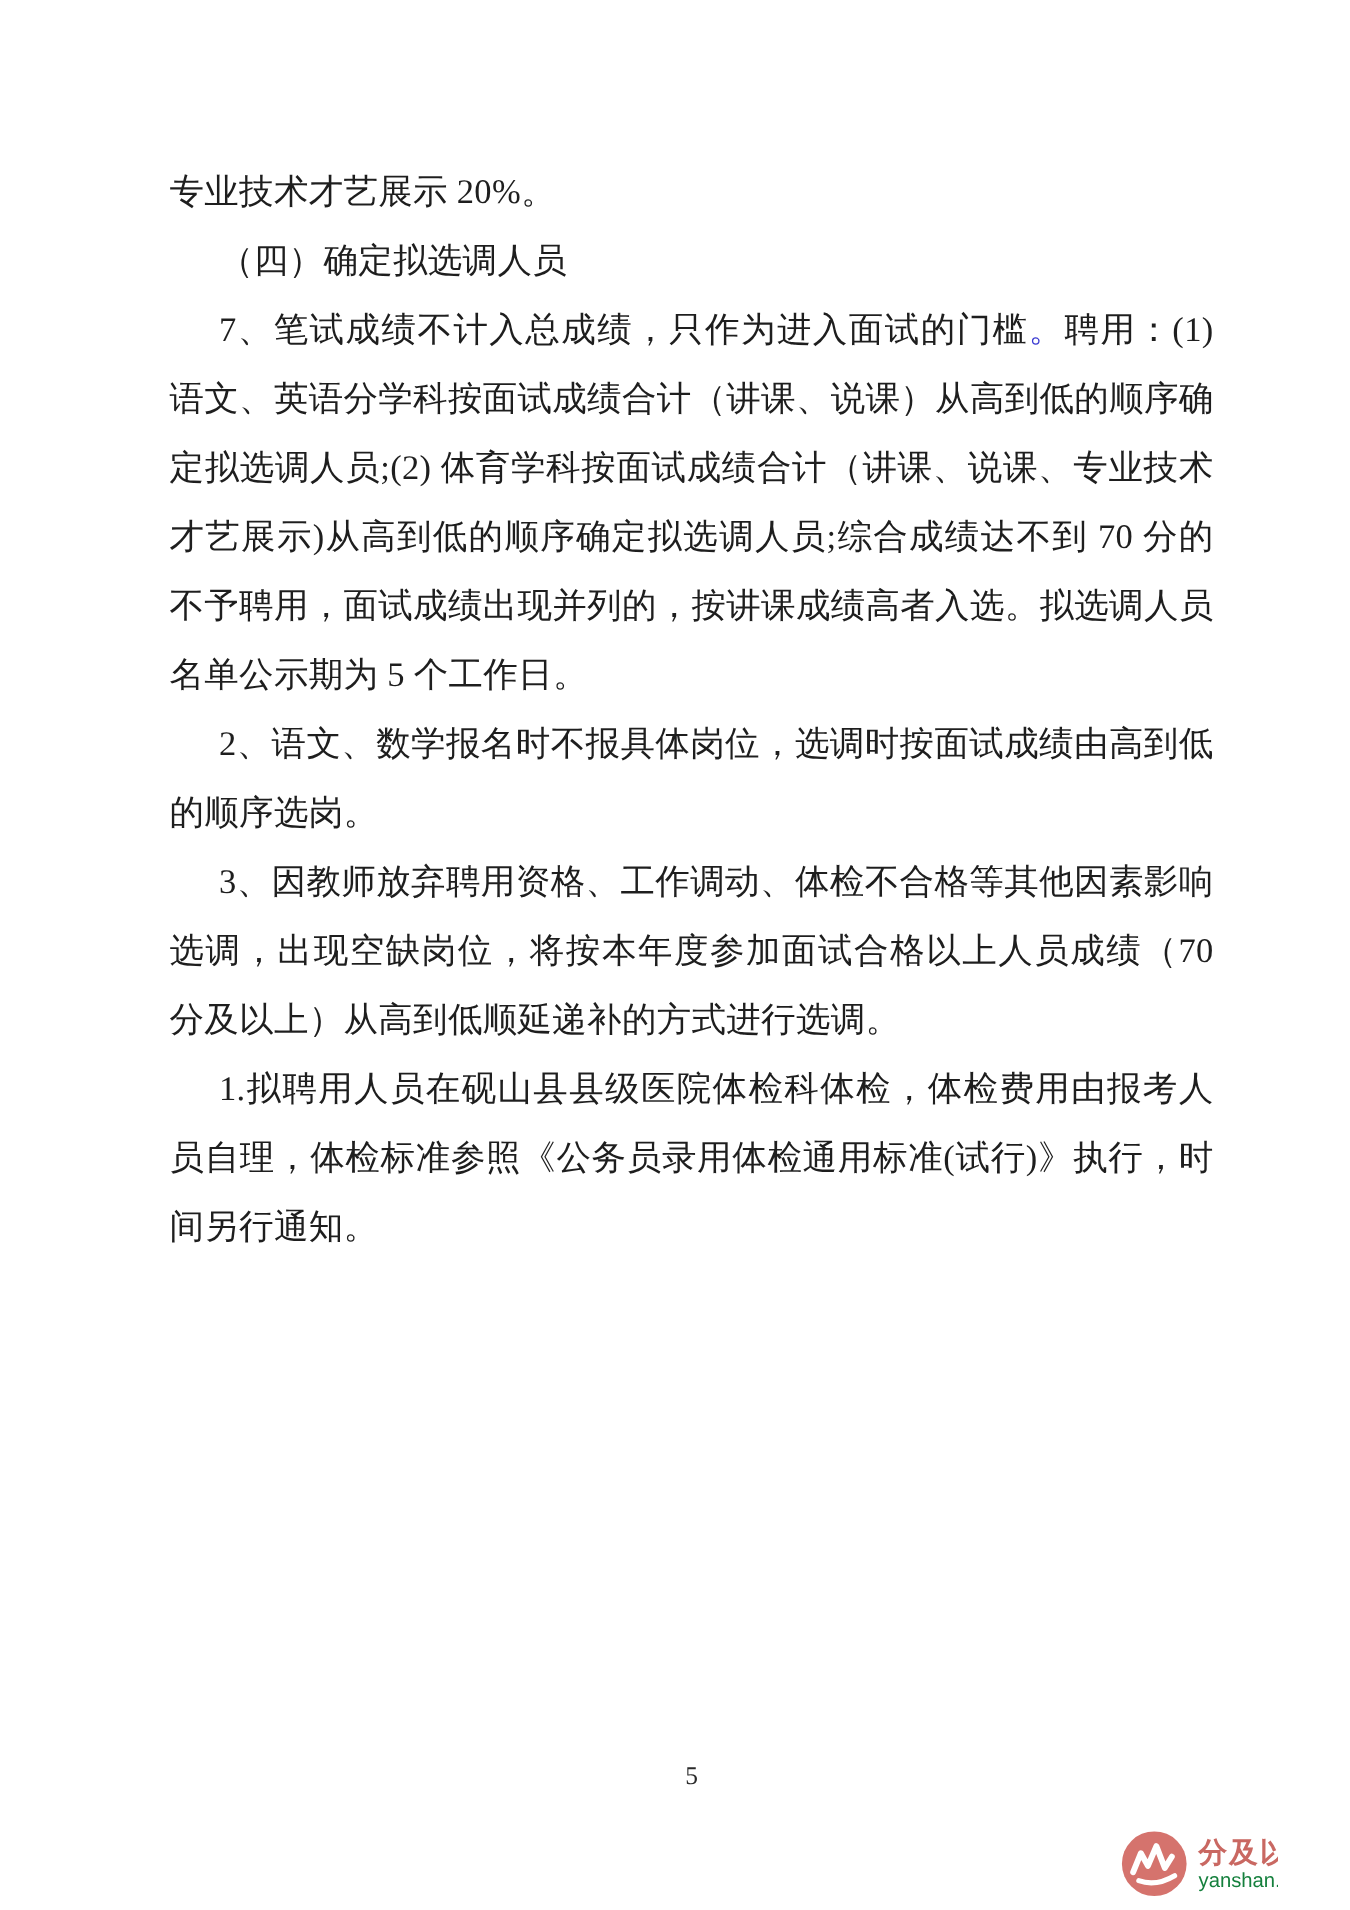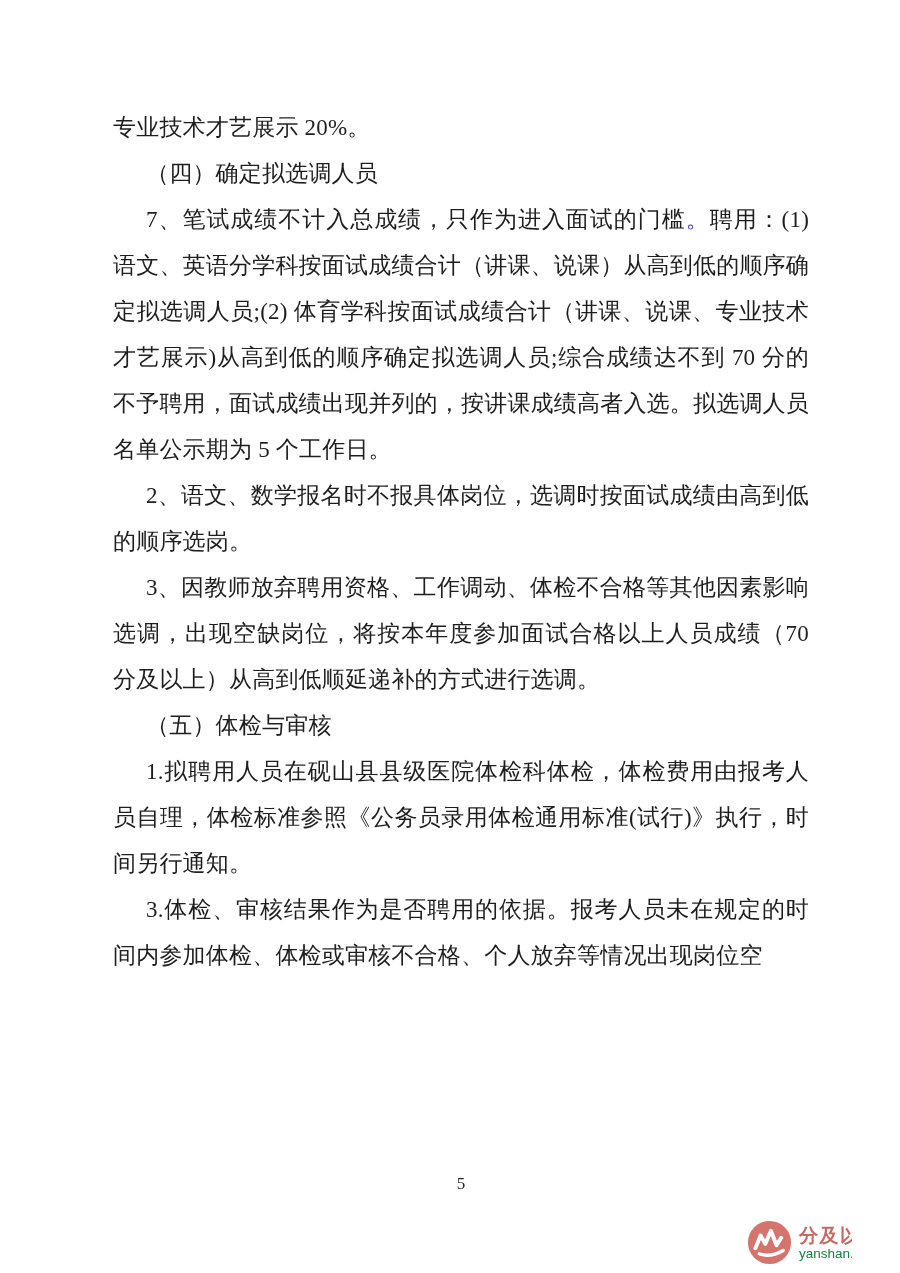--- a/index.html
+++ b/index.html
@@ -85,23 +85,21 @@
 <body>
 
 <div class="page">
 
   <div class="doc-body">
     <p>专业技术才艺展示 20%。</p>
     <p class="indent">（四）确定拟选调人员</p>
     <p class="indent"><span>7、笔试成绩不计入总成绩，只作为进入面试的门槛</span><span class="blue-period">。</span><span>聘用：(1)语文、英语分学科按面试成绩合计（讲课、说课）从高到低的顺序确定拟选调人员;(2) 体育学科按面试成绩合计（讲课、说课、专业技术才艺展示)从高到低的顺序确定拟选调人员;综合成绩达不到 70 分的不予聘用，面试成绩出现并列的，按讲课成绩高者入选。拟选调人员名单公示期为 5 个工作日。</span></p>
     <p class="indent">2、语文、数学报名时不报具体岗位，选调时按面试成绩由高到低的顺序选岗。</p>
     <p class="indent">3、因教师放弃聘用资格、工作调动、体检不合格等其他因素影响选调，出现空缺岗位，将按本年度参加面试合格以上人员成绩（70 分及以上）从高到低顺延递补的方式进行选调。</p>
-    <p class="indent">（五）体检与审核</p>
     <p class="indent">1.拟聘用人员在砚山县县级医院体检科体检，体检费用由报考人员自理，体检标准参照《公务员录用体检通用标准(试行)》执行，时间另行通知。</p>
-    <p class="indent">3.体检、审核结果作为是否聘用的依据。报考人员未在规定的时间内参加体检、体检或审核不合格、个人放弃等情况出现岗位空</p>
   </div>
 
   <div class="page-number">5</div>
 
   <div class="site-logo">
     <svg class="logo-badge" viewBox="0 0 48 48" xmlns="http://www.w3.org/2000/svg">
       <circle cx="24" cy="24" r="23" fill="#d5736d"></circle>
       <path d="M9 30 L14.5 16.5 L19.5 25.5 L25.5 11.5 L31.5 27 L36.5 19" fill="none" stroke="#ffffff" stroke-width="4.2" stroke-linejoin="round" stroke-linecap="round"></path>
       <path d="M13 36 Q25 40.5 38.5 32.5" fill="none" stroke="#ffffff" stroke-width="3.6" stroke-linecap="round"></path>
     </svg>

